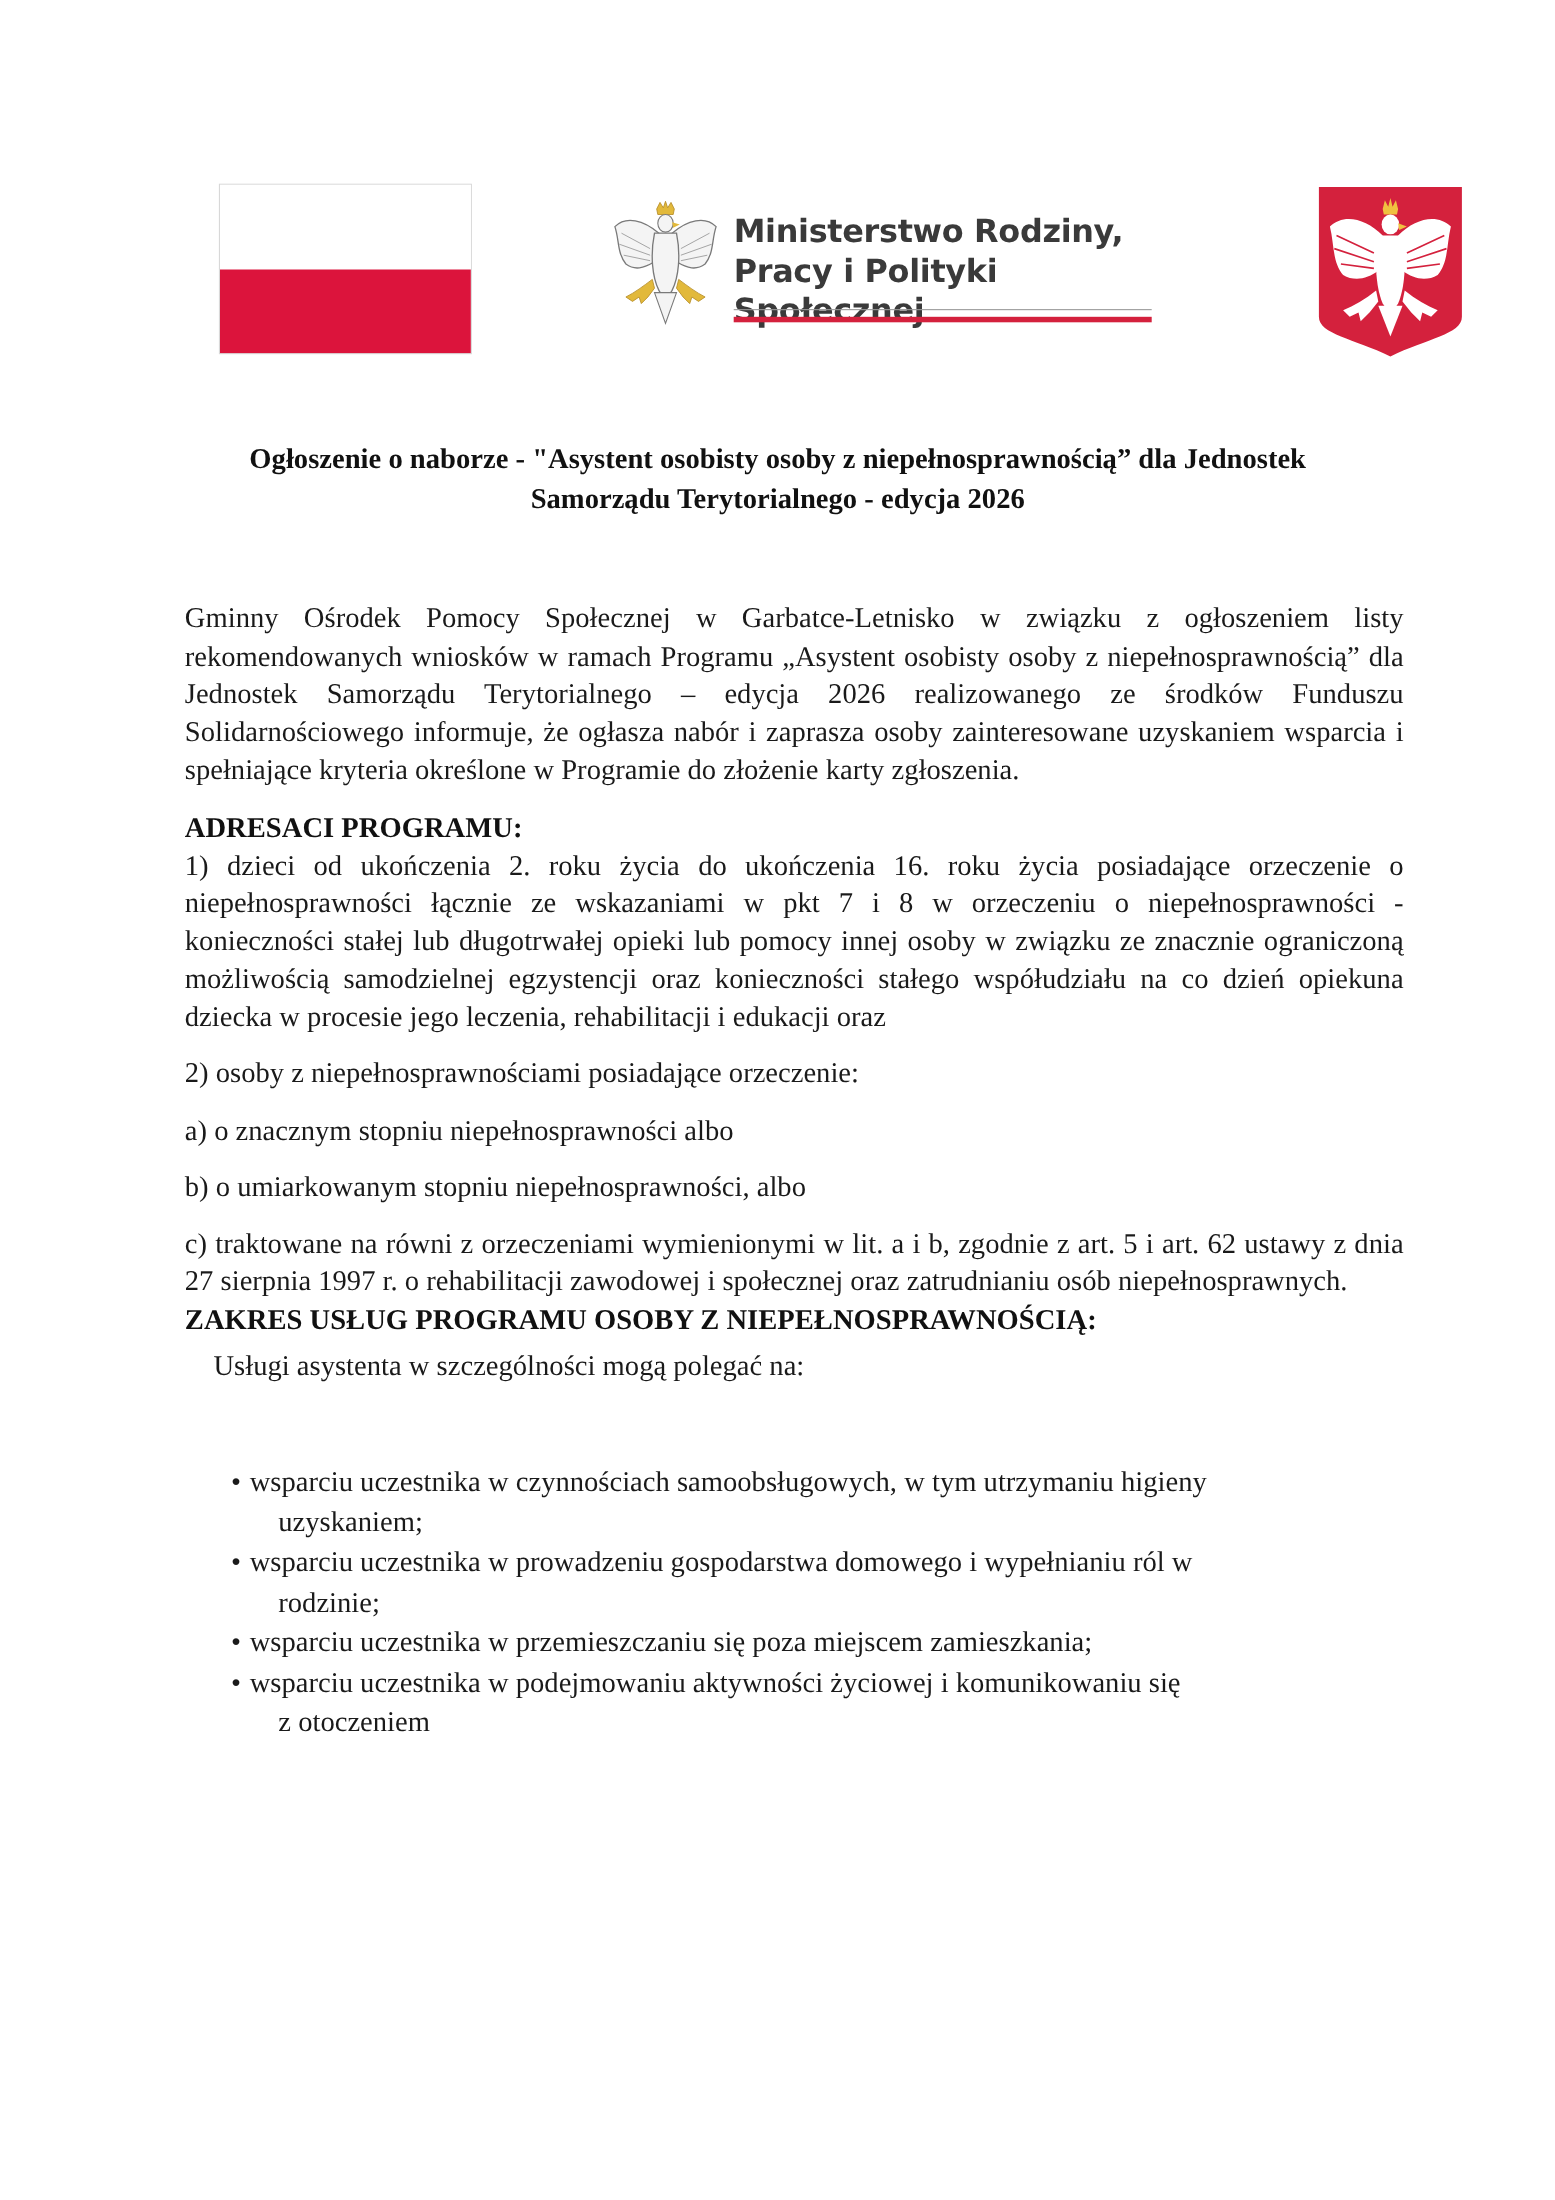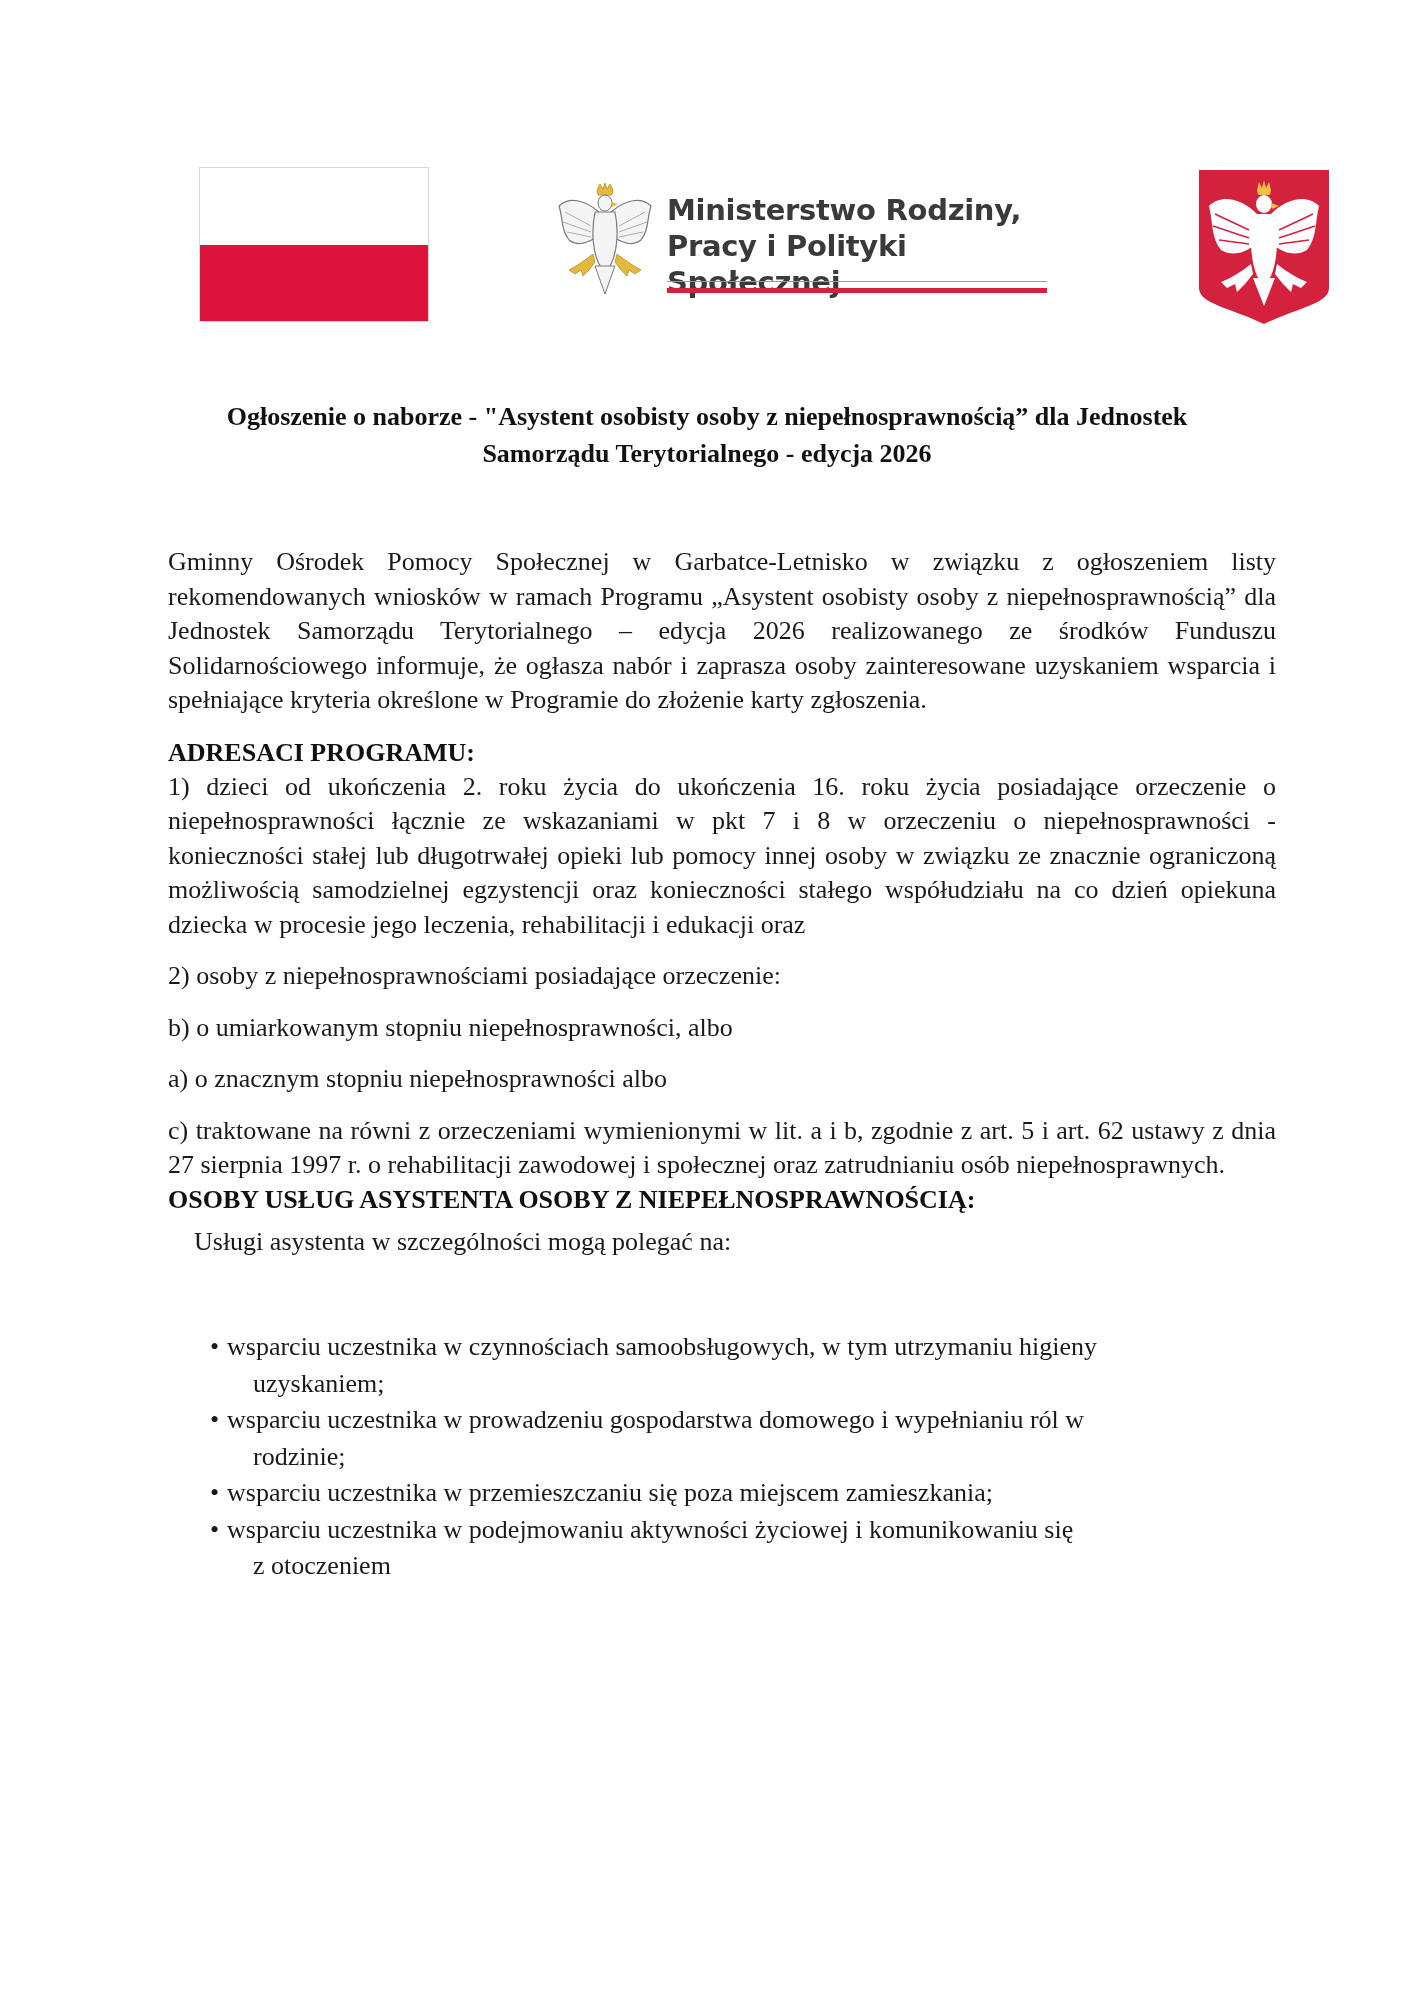--- a/index.html
+++ b/index.html
@@ -197,25 +197,25 @@
   <div>Ogłoszenie o naborze - "Asystent osobisty osoby z niepełnosprawnością” dla Jednostek</div>
   <div>Samorządu Terytorialnego - edycja 2026</div>
 </div>
 
 <div class="content">
   <p class="justify intro">Gminny Ośrodek Pomocy Społecznej w Garbatce-Letnisko w związku z ogłoszeniem listy rekomendowanych wniosków w ramach Programu „Asystent osobisty osoby z niepełnosprawnością” dla Jednostek Samorządu Terytorialnego – edycja 2026 realizowanego ze środków Funduszu Solidarnościowego informuje, że ogłasza nabór i zaprasza osoby zainteresowane uzyskaniem wsparcia i spełniające kryteria określone w Programie do złożenie karty zgłoszenia.</p>
 
   <p class="section-head">ADRESACI PROGRAMU:</p>
   <p class="justify">1) dzieci od ukończenia 2. roku życia do ukończenia 16. roku życia posiadające orzeczenie o niepełnosprawności łącznie ze wskazaniami w pkt 7 i 8 w orzeczeniu o niepełnosprawności - konieczności stałej lub długotrwałej opieki lub pomocy innej osoby w związku ze znacznie ograniczoną możliwością samodzielnej egzystencji oraz konieczności stałego współudziału na co dzień opiekuna dziecka w procesie jego leczenia, rehabilitacji i edukacji oraz</p>
   <p class="gap">2) osoby z niepełnosprawnościami posiadające orzeczenie:</p>
+  <p class="gap">a) o znacznym stopniu niepełnosprawności albo</p>
   <p class="gap">b) o umiarkowanym stopniu niepełnosprawności, albo</p>
-  <p class="gap">a) o znacznym stopniu niepełnosprawności albo</p>
   <p class="justify gap">c) traktowane na równi z orzeczeniami wymienionymi w lit. a i b, zgodnie z art. 5 i art. 62 ustawy z dnia 27 sierpnia 1997 r. o rehabilitacji zawodowej i społecznej oraz zatrudnianiu osób niepełnosprawnych.</p>
 
-  <p class="section-head">OSOBY USŁUG ASYSTENTA OSOBY Z NIEPEŁNOSPRAWNOŚCIĄ:</p>
+  <p class="section-head">ZAKRES USŁUG PROGRAMU OSOBY Z NIEPEŁNOSPRAWNOŚCIĄ:</p>
   <p class="gap" style="margin-top:8px !important;margin-left:26px;">Usługi asystenta w szczególności mogą polegać na:</p>
 
   <ul class="bullets">
     <li>
       <span class="bullet">•</span>
       <span>wsparciu uczestnika w czynnościach samoobsługowych, w tym utrzymaniu higieny</span>
       <span class="cont">uzyskaniem;</span>
     </li>
     <li>
       <span class="bullet">•</span>

